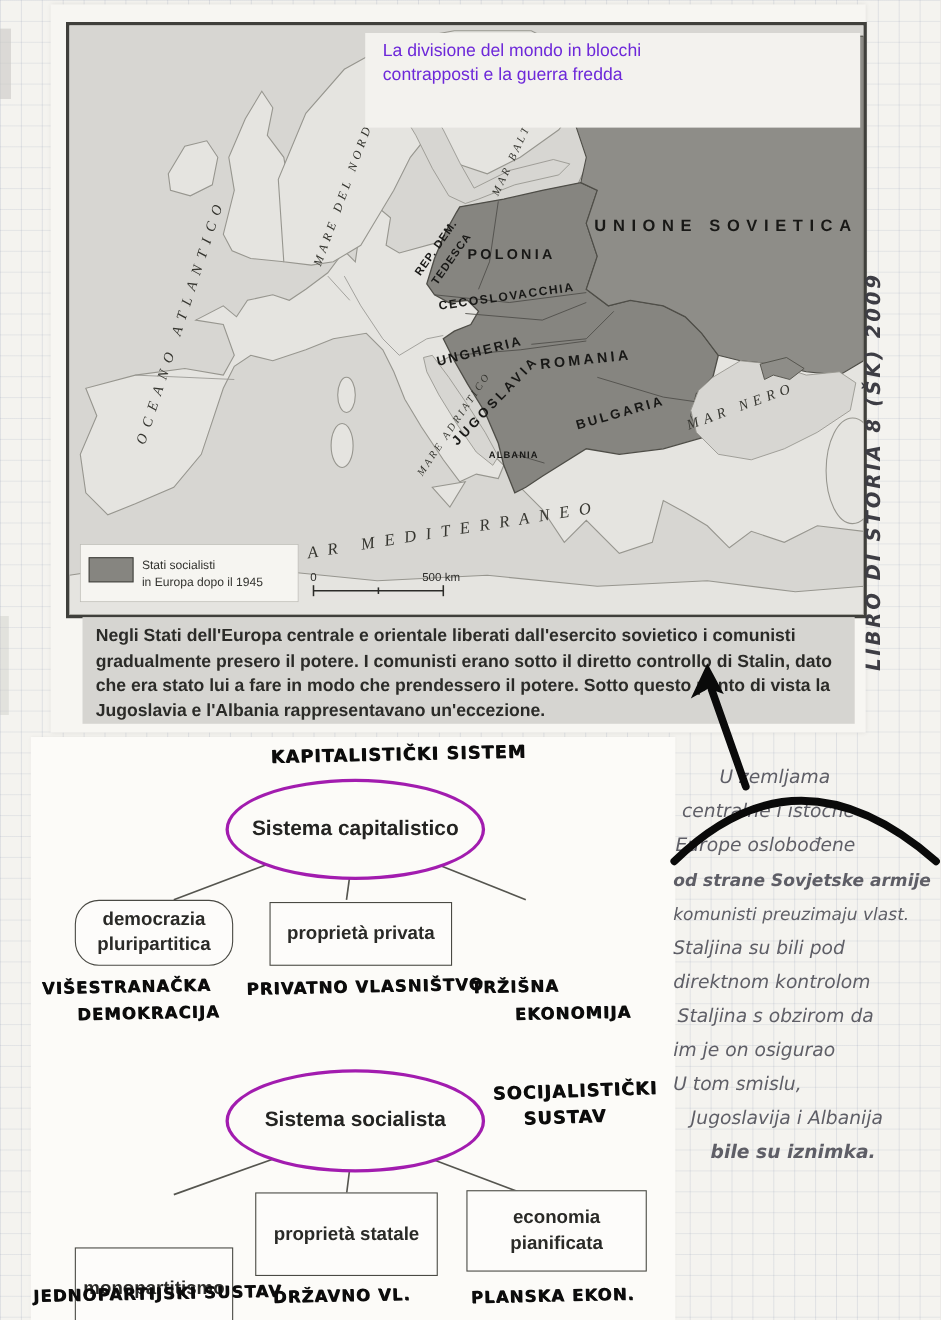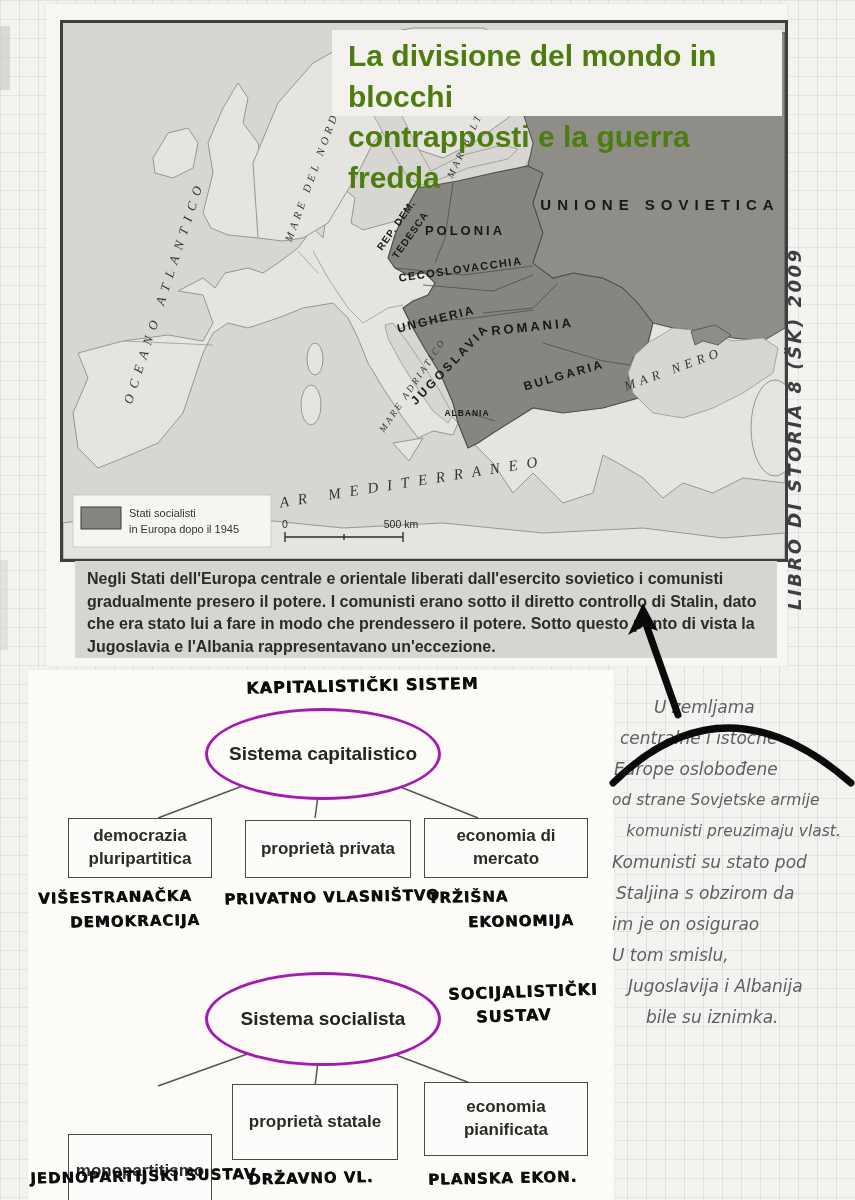--- a/index.html
+++ b/index.html
@@ -8,21 +8,21 @@
     background-image:
       linear-gradient(to right, rgba(140,152,178,0.20) 1px, transparent 1px),
       linear-gradient(to bottom, rgba(140,152,178,0.16) 1px, transparent 1px);
     background-size:19px 19px;
     font-family:"Liberation Sans",sans-serif;}
   .backing{position:absolute;left:46px;top:4px;width:741px;height:662px;background:#f7f6f2;z-index:1;box-shadow:0 0 4px rgba(0,0,0,0.08);}
   .edge-smudge{position:absolute;background:#c9c8c4;z-index:0;}
   .map-frame{position:absolute;left:60px;top:20px;width:722px;height:536px;border:3px solid #3f3f3b;background:#d7d6d2;z-index:2;}
   .map-frame svg{display:block;}
   .map-title{position:absolute;left:332px;top:30px;width:450px;height:86px;background:#f3f2ee;z-index:3;padding:6px 0 0 16px;box-sizing:border-box;}
-  .map-title div{font-size:30px;font-weight:700;color:#4d7c0f;line-height:1.35;letter-spacing:0px;}
+  .map-title div{font-size:16px;font-weight:400;color:#6d28d9;line-height:1.35;letter-spacing:0px;}
   .sea-label{font-family:"Liberation Serif",serif;font-style:italic;fill:#35352f;}
   .country-label{font-family:"Liberation Sans",sans-serif;font-weight:bold;fill:#181816;}
   .caption{position:absolute;left:75px;top:561px;width:702px;height:97px;background:#d6d5d1;z-index:2;
     padding:7px 12px;box-sizing:border-box;font-size:16px;font-weight:600;color:#2b2b28;line-height:1.42;}
   .panel{position:absolute;left:28px;top:670px;width:586px;height:530px;background:#fcfbf8;z-index:2;box-shadow:0 0 3px rgba(0,0,0,0.06);}
   .ellipse{position:absolute;border:3px solid #a21caf;border-radius:50%;background:#fcfbf8;
     display:flex;align-items:center;justify-content:center;font-size:19px;font-weight:700;color:#242422;}
   .dbox{position:absolute;border:1.6px solid #4a4a44;background:#fdfcfa;display:flex;align-items:center;justify-content:center;
     text-align:center;font-size:17px;font-weight:600;color:#2a2a27;line-height:1.35;padding:4px;box-sizing:border-box;}
   .marker{position:absolute;font-family:"DejaVu Sans",sans-serif;font-weight:800;color:#0c0c0c;
@@ -153,23 +153,22 @@
         <line x1="290" y1="126" x2="287" y2="148"></line>
         <line x1="360" y1="112" x2="450" y2="148"></line>
         <line x1="225" y1="382" x2="130" y2="416"></line>
         <line x1="290" y1="392" x2="287" y2="416"></line>
         <line x1="360" y1="382" x2="450" y2="416"></line>
       </g>
     </svg>
 
     <div class="marker" style="left:218px;top:6px;font-size:16px;">KAPITALISTIČKI SISTEM</div>
     <div class="ellipse" style="left:177px;top:38px;width:230px;height:86px;">Sistema capitalistico</div>
-    <div class="dbox" style="left:40px;top:148px;width:144px;height:60px;">democrazia pluripartitica</div>
+    <div class="dbox" style="left:40px;top:148px;width:144px;height:60px;border-radius:22px;">democrazia pluripartitica</div>
     <div class="dbox" style="left:217px;top:150px;width:166px;height:58px;">proprietà privata</div>
-    <div class="dbox" style="left:396px;top:148px;width:164px;height:60px;">economia di mercato</div>
     <div class="marker" style="left:10px;top:218px;font-size:15px;">VIŠESTRANAČKA</div>
     <div class="marker" style="left:42px;top:242px;font-size:15px;">DEMOKRACIJA</div>
     <div class="marker" style="left:196px;top:218px;font-size:15px;">PRIVATNO VLASNIŠTVO</div>
     <div class="marker" style="left:400px;top:218px;font-size:15px;">TRŽIŠNA</div>
     <div class="marker" style="left:440px;top:242px;font-size:15px;">EKONOMIJA</div>
 
     <div class="ellipse" style="left:177px;top:302px;width:230px;height:88px;">Sistema socialista</div>
     <div class="marker" style="left:420px;top:312px;font-size:16px;transform:rotate(-2deg);">SOCIJALISTIČKI</div>
     <div class="marker" style="left:448px;top:336px;font-size:16px;transform:rotate(-2deg);">SUSTAV</div>
     <div class="dbox" style="left:40px;top:416px;width:144px;height:74px;margin-top:48px;">monopartitismo</div>
@@ -177,25 +176,26 @@
     <div class="dbox" style="left:204px;top:414px;width:166px;height:76px;">proprietà statale</div>
     <div class="marker" style="left:2px;top:497px;font-size:15px;">JEDNOPARTIJSKI SUSTAV</div>
     <div class="marker" style="left:220px;top:499px;font-size:15px;">DRŽAVNO VL.</div>
     <div class="marker" style="left:400px;top:499px;font-size:15px;">PLANSKA EKON.</div>
   </div>
 
   <div class="pen-notes">
     <div style="margin-left:42px;">U zemljama</div>
     <div style="margin-left:8px;">centralne i istočne</div>
     <div style="margin-left:2px;">Europe oslobođene</div>
-    <div style="font-size:15.5px;">od strane Sovjetske armije</div>
-    <div style="font-size:15.5px;text-align:center;">komunisti preuzimaju vlast.</div>
-    <div>Komunisti su stato pod</div>
+    <div style="font-size:15.5px;font-weight:bold;">od strane Sovjetske armije</div>
+    <div style="font-size:15.5px;">komunisti preuzimaju vlast.</div>
+    <div>Staljina su bili pod</div>
+    <div>direktnom kontrolom</div>
     <div style="margin-left:4px;">Staljina s obzirom da</div>
     <div>im je on osigurao</div>
     <div>U tom smislu,</div>
     <div style="margin-left:16px;">Jugoslavija i Albanija</div>
-    <div style="margin-left:34px;">bile su iznimka.</div>
+    <div style="margin-left:34px;font-weight:bold;">bile su iznimka.</div>
   </div>
 
   <div class="vertical-note">LIBRO DI STORIA 8 (ŠK) 2009</div>
 
 </div>
 
 </body></html>

